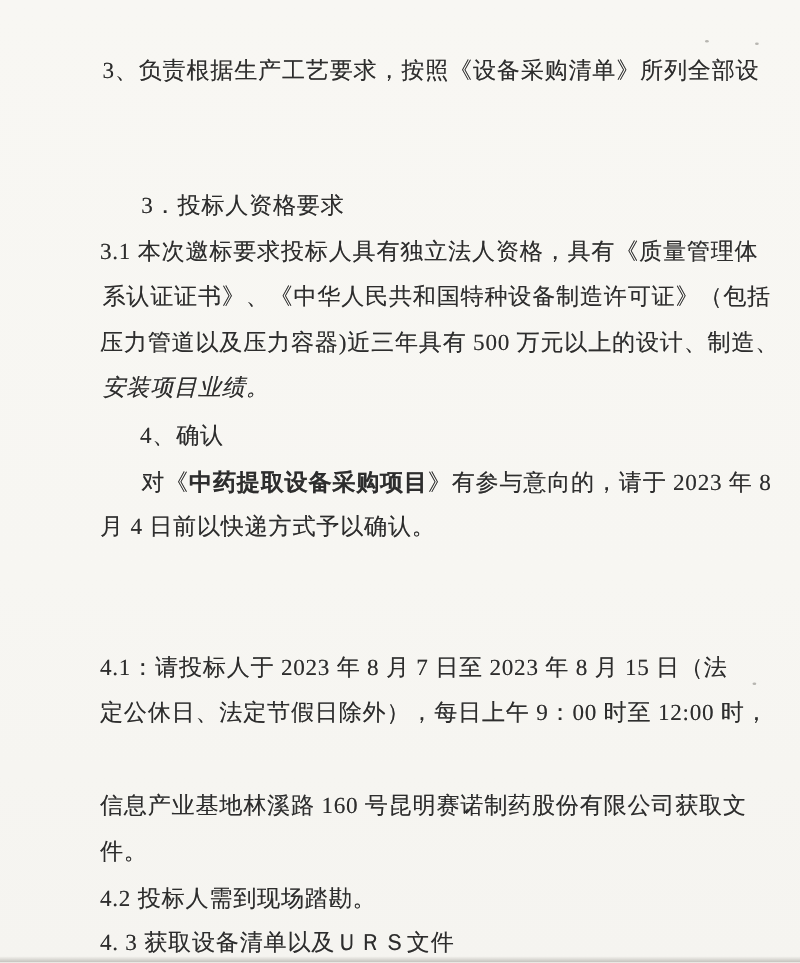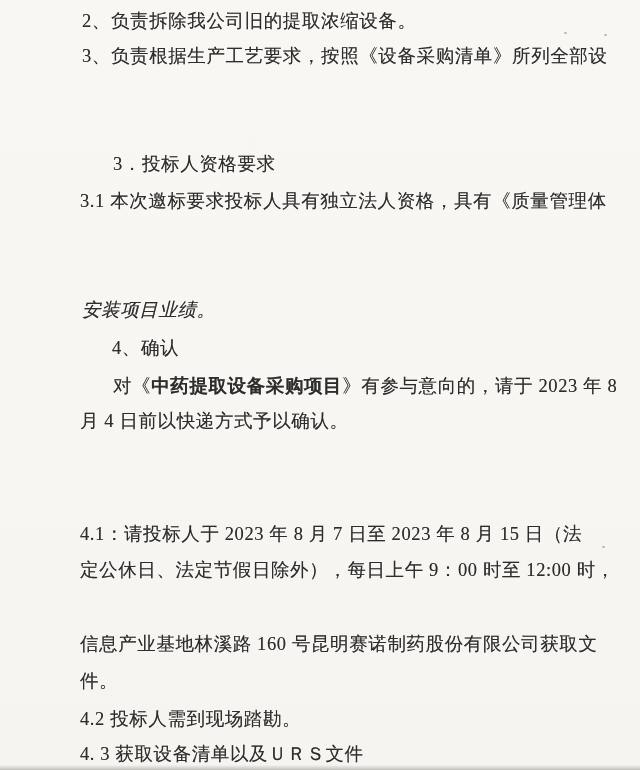--- a/index.html
+++ b/index.html
@@ -46,25 +46,26 @@
   }
   .speck-1 { left: 564px; top: 32px;  width: 3px; height: 2px; }
   .speck-2 { left: 604px; top: 34px;  width: 3px; height: 2px; }
   .speck-3 { left: 602px; top: 546px; width: 3px; height: 2px; }
 </style>
 </head>
 <body>
 
 <div class="page">
 
-  <div class="line" style="top:8px;   left:82px;">2、负责拆除我公司旧的提取浓缩设备。</div>
   <div class="line" style="top:43px;  left:82px;">3、负责根据生产工艺要求，按照《设备采购清单》所列全部设</div>
 
   <div class="line" style="top:151px; left:113px;">3．投标人资格要求</div>
   <div class="line" style="top:188px; left:80px;">3.1 本次邀标要求投标人具有独立法人资格，具有《质量管理体</div>
+  <div class="line" style="top:224px; left:82px;">系认证证书》、《中华人民共和国特种设备制造许可证》（包括</div>
+  <div class="line" style="top:261px; left:80px;">压力管道以及压力容器)近三年具有 500 万元以上的设计、制造、</div>
   <div class="line" style="top:297px; left:82px;font-style:italic;">安装项目业绩。</div>
 
   <div class="line" style="top:335px; left:112px;">4、确认</div>
   <div class="line" style="top:373px; left:113px;text-align:center;">
     <span>对《</span><span class="bold">中药提取设备采购项目</span><span>》有参与意向的，请于 2023 年  8</span>
   </div>
   <div class="line" style="top:408px; left:80px;">月 4 日前以快递方式予以确认。</div>
 
   <div class="line" style="top:521px; left:80px;">4.1：请投标人于 2023 年 8 月 7 日至 2023 年 8 月 15 日（法</div>
   <div class="line" style="top:557px; left:80px;">定公休日、法定节假日除外），每日上午 9：00 时至 12:00 时，</div>

